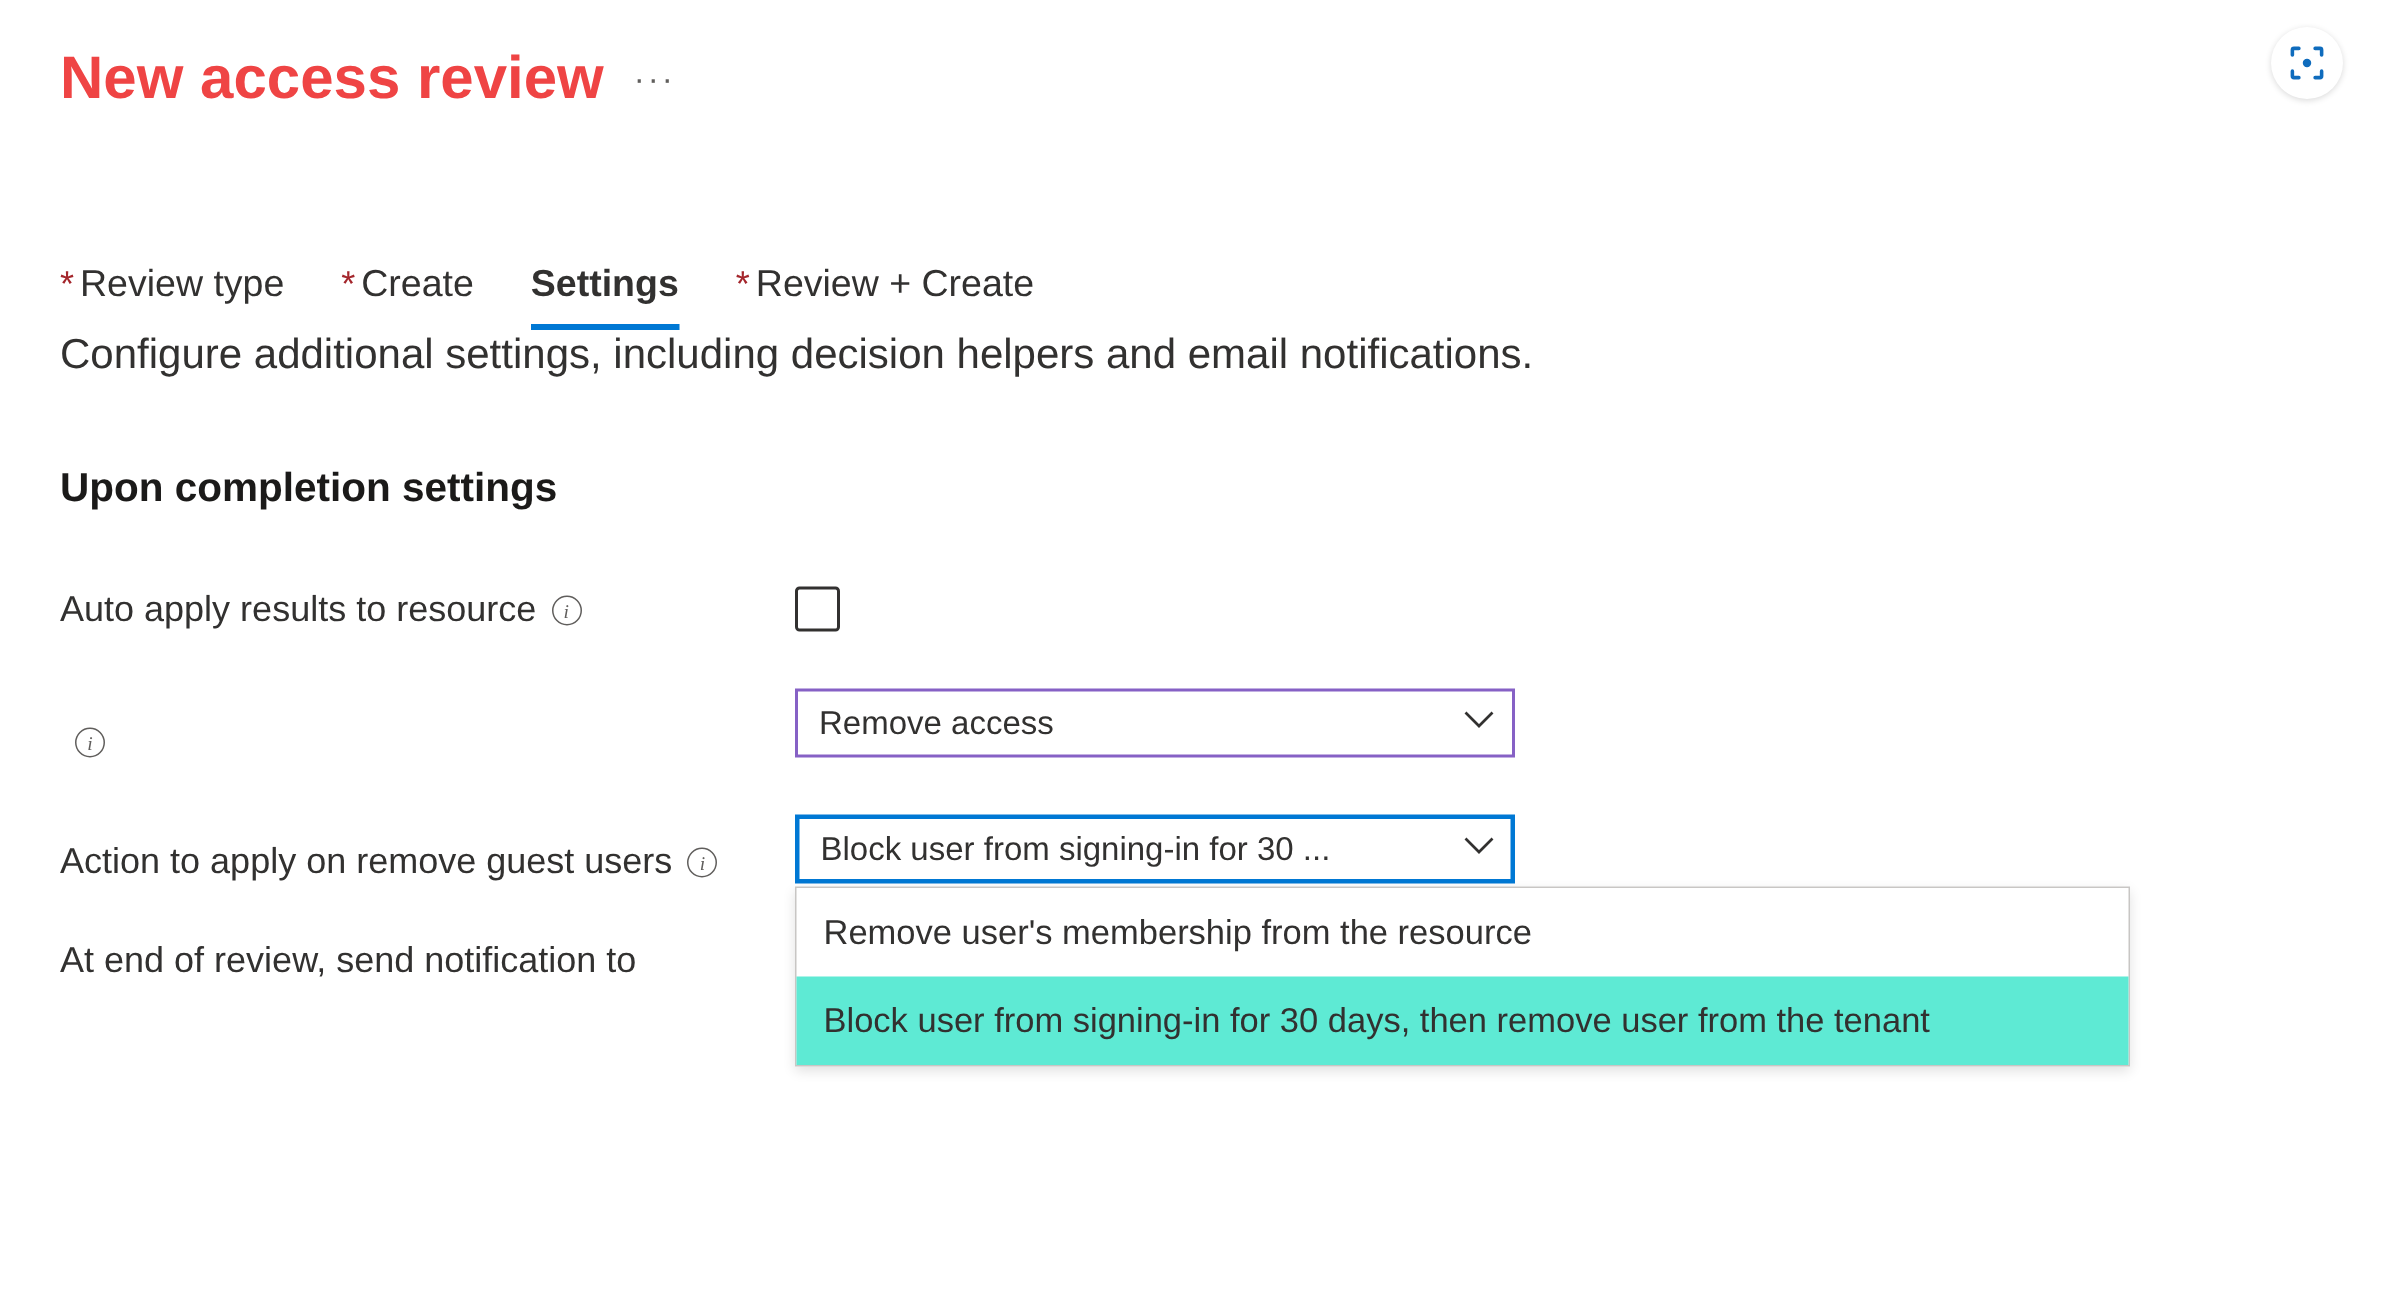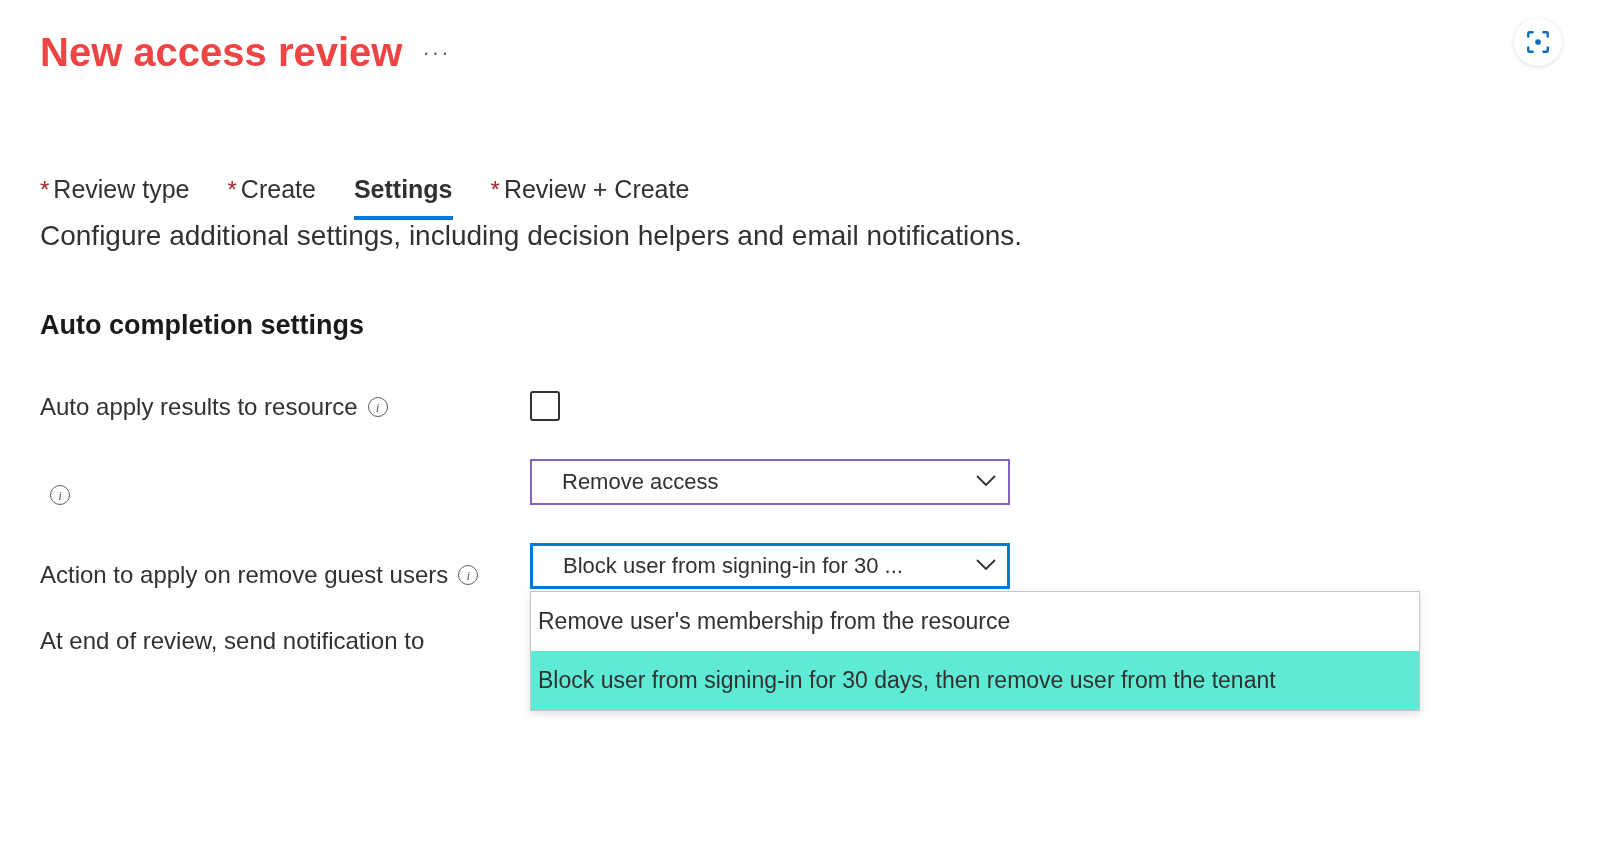--- a/index.html
+++ b/index.html
@@ -105,21 +105,21 @@
       background: #fff;
     }
     .select-wrap {
       position: relative;
       width: 480px;
     }
     .select {
       width: 100%;
       height: 46px;
       border: 1.5px solid #8a8886;
-      padding: 0 44px 0 30px;
+      padding: 0 44px 0 14px;
       font-size: 22px;
       color: #323130;
       background: #fff;
       cursor: pointer;
       display: flex;
       align-items: center;
       white-space: nowrap;
       overflow: hidden;
       text-overflow: ellipsis;
     }
@@ -144,21 +144,21 @@
       position: absolute;
       top: 48px;
       left: 0;
       width: 890px;
       border: 1px solid #c8c6c4;
       background: #fff;
       box-shadow: 0 3px 8px rgba(0,0,0,0.12);
       z-index: 10;
     }
     .dropdown-option {
-      padding: 16px 7px;
+      padding: 16px 18px;
       font-size: 23px;
       color: #323130;
       cursor: pointer;
     }
     .dropdown-option.selected {
       background: #5eead4;
     }
     .lens-button {
       position: absolute;
       top: 18px;
@@ -199,21 +199,21 @@
     <span>Settings</span>
   </div>
   <div class="tab">
     <span class="ast">*</span>
     <span>Review + Create</span>
   </div>
 </div>
 
 <p class="description">Configure additional settings, including decision helpers and email notifications.</p>
 
-<h2 class="section-header">Auto completion settings</h2>
+<h2 class="section-header">Upon completion settings</h2>
 
 <div class="form-rows">
 
   <div class="form-row">
     <div class="form-label">
       <span>Auto apply results to resource</span>
       <span class="info-icon">i</span>
     </div>
     <div class="checkbox" role="checkbox" aria-checked="false"></div>
   </div>

